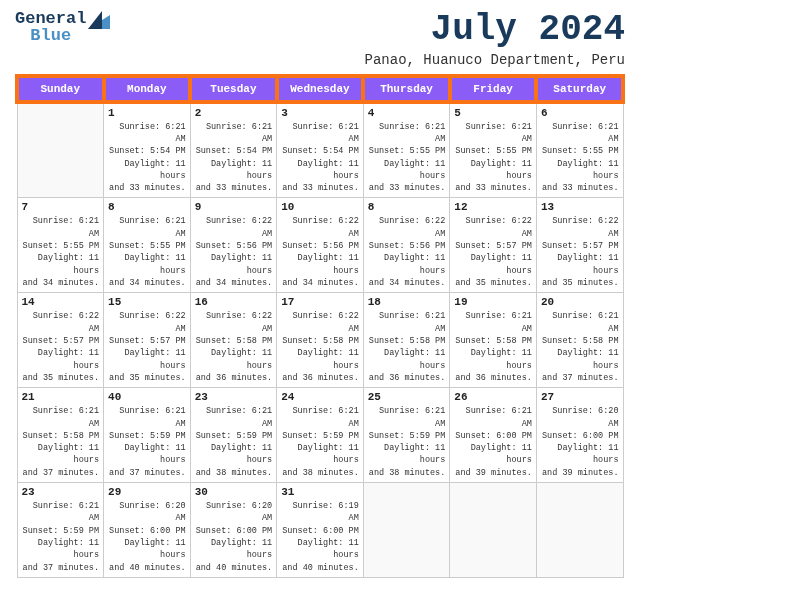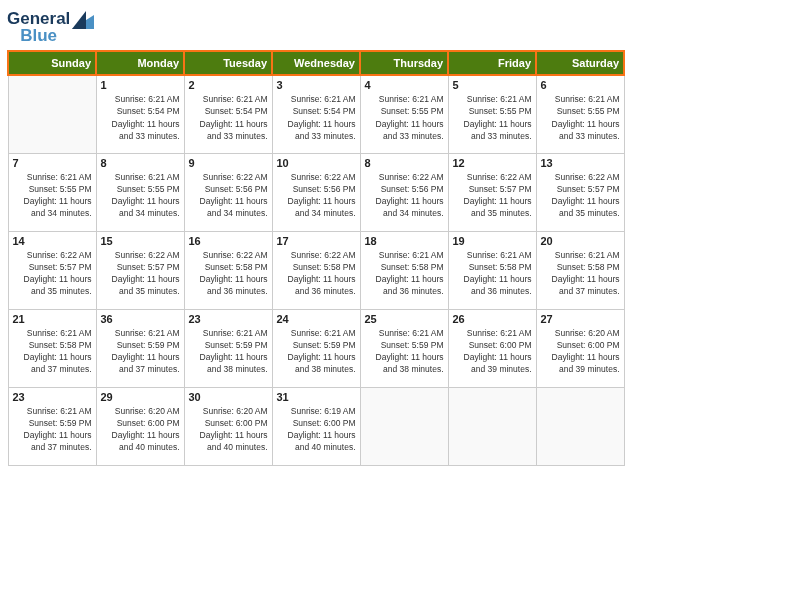--- a/index.html
+++ b/index.html
@@ -7,21 +7,22 @@
       font-family: Arial, sans-serif;
       background: #fff;
       width: 792px;
       height: 612px;
       overflow: hidden;
     }
     .page {
       width: 640px;
       height: 612px;
       background: #fff;
-      padding: 10px 15px 10px 7px;
+      padding: 10px 15px 10px 15px;
+      font-family: Liberation Mono, monospace;
     }
     .header {
       display: flex;
       justify-content: space-between;
       align-items: flex-start;
       margin-bottom: 6px;
     }
     .logo {
       display: flex;
       flex-direction: column;
@@ -40,27 +41,27 @@
       font-size: 14px;
       color: #333;
       margin-top: 2px;
     }
     table {
       width: 100%;
       border-collapse: collapse;
       table-layout: fixed;
     }
     th {
-      background-color: #4d7c0f;
+      background-color: #8b5cf6;
       color: #fff;
       font-size: 11px;
       font-weight: bold;
       padding: 5px 4px;
-      text-align: right;
-      border: 2px solid #f97316;
+      text-align: center;
+      border: 4px solid #f97316;
     }
     td {
       border: 1px solid #ccc;
       vertical-align: top;
       padding: 3px 4px;
       font-size: 9px;
       color: #333;
       height: 78px;
       background: #fff;
     }
@@ -93,20 +94,24 @@
           <span style="font-size:17px;font-weight:bold;color:#4a90c4;text-align:center;">Blue</span>
         </div>
         <div style="margin-left:2px;margin-top:-10px;">
           <svg width="22" height="18" viewBox="0 0 22 18">
             <polygon points="0,18 22,4 22,18" fill="#4a90c4"></polygon>
             <polygon points="0,18 14,0 14,18" fill="#1a3a5c"></polygon>
           </svg>
         </div>
       </div>
     </div>
+    <div class="title-block">
+      <div class="month-title">July 2024</div>
+      <div class="subtitle">Panao, Huanuco Department, Peru</div>
+    </div>
   </div>
 
   <table>
     <thead>
       <tr>
       <th>Sunday</th>
           <th>Monday</th>
           <th>Tuesday</th>
           <th>Wednesday</th>
           <th>Thursday</th>
@@ -201,21 +206,21 @@
             <span class="day-num">20</span>
             <div class="day-info">Sunrise: 6:21 AM<br>Sunset: 5:58 PM<br>Daylight: 11 hours<br>and 37 minutes.</div>
           </td>
         </tr>
         <tr>
           <td>
             <span class="day-num">21</span>
             <div class="day-info">Sunrise: 6:21 AM<br>Sunset: 5:58 PM<br>Daylight: 11 hours<br>and 37 minutes.</div>
           </td>
           <td>
-            <span class="day-num">36</span>
+            <span class="day-num">40</span>
             <div class="day-info">Sunrise: 6:21 AM<br>Sunset: 5:59 PM<br>Daylight: 11 hours<br>and 37 minutes.</div>
           </td>
           <td>
             <span class="day-num">23</span>
             <div class="day-info">Sunrise: 6:21 AM<br>Sunset: 5:59 PM<br>Daylight: 11 hours<br>and 38 minutes.</div>
           </td>
           <td>
             <span class="day-num">24</span>
             <div class="day-info">Sunrise: 6:21 AM<br>Sunset: 5:59 PM<br>Daylight: 11 hours<br>and 38 minutes.</div>
           </td>

